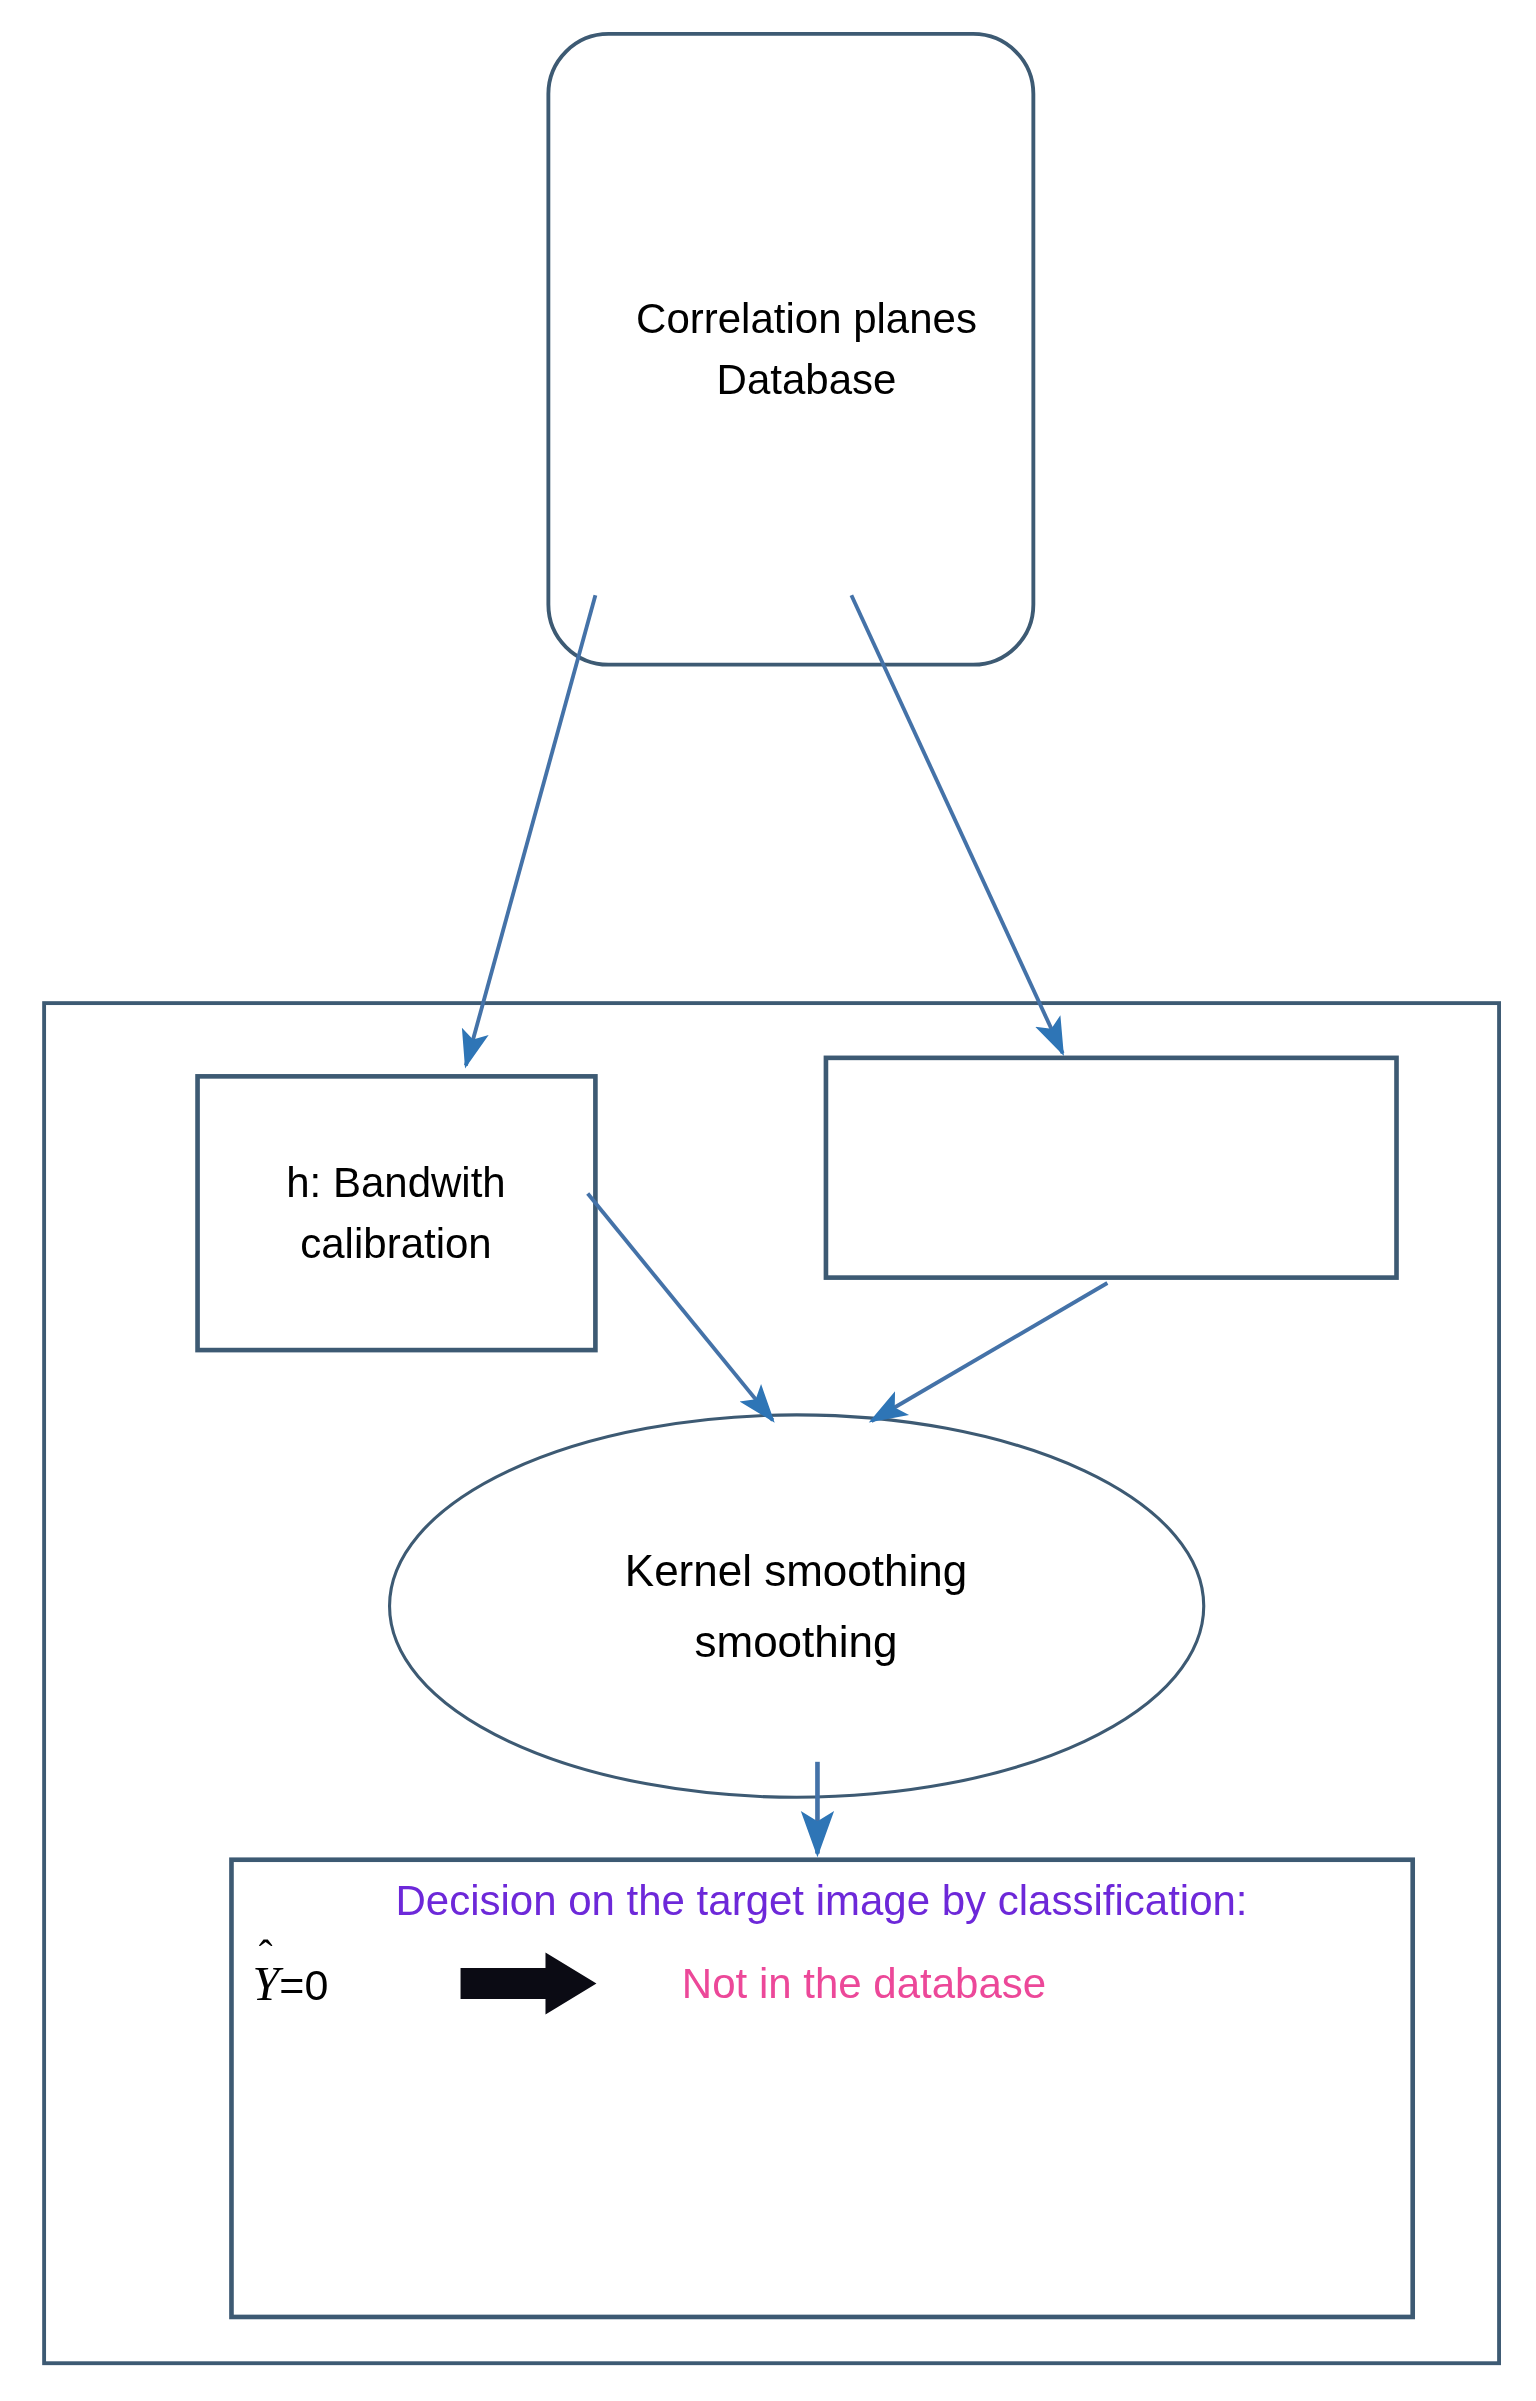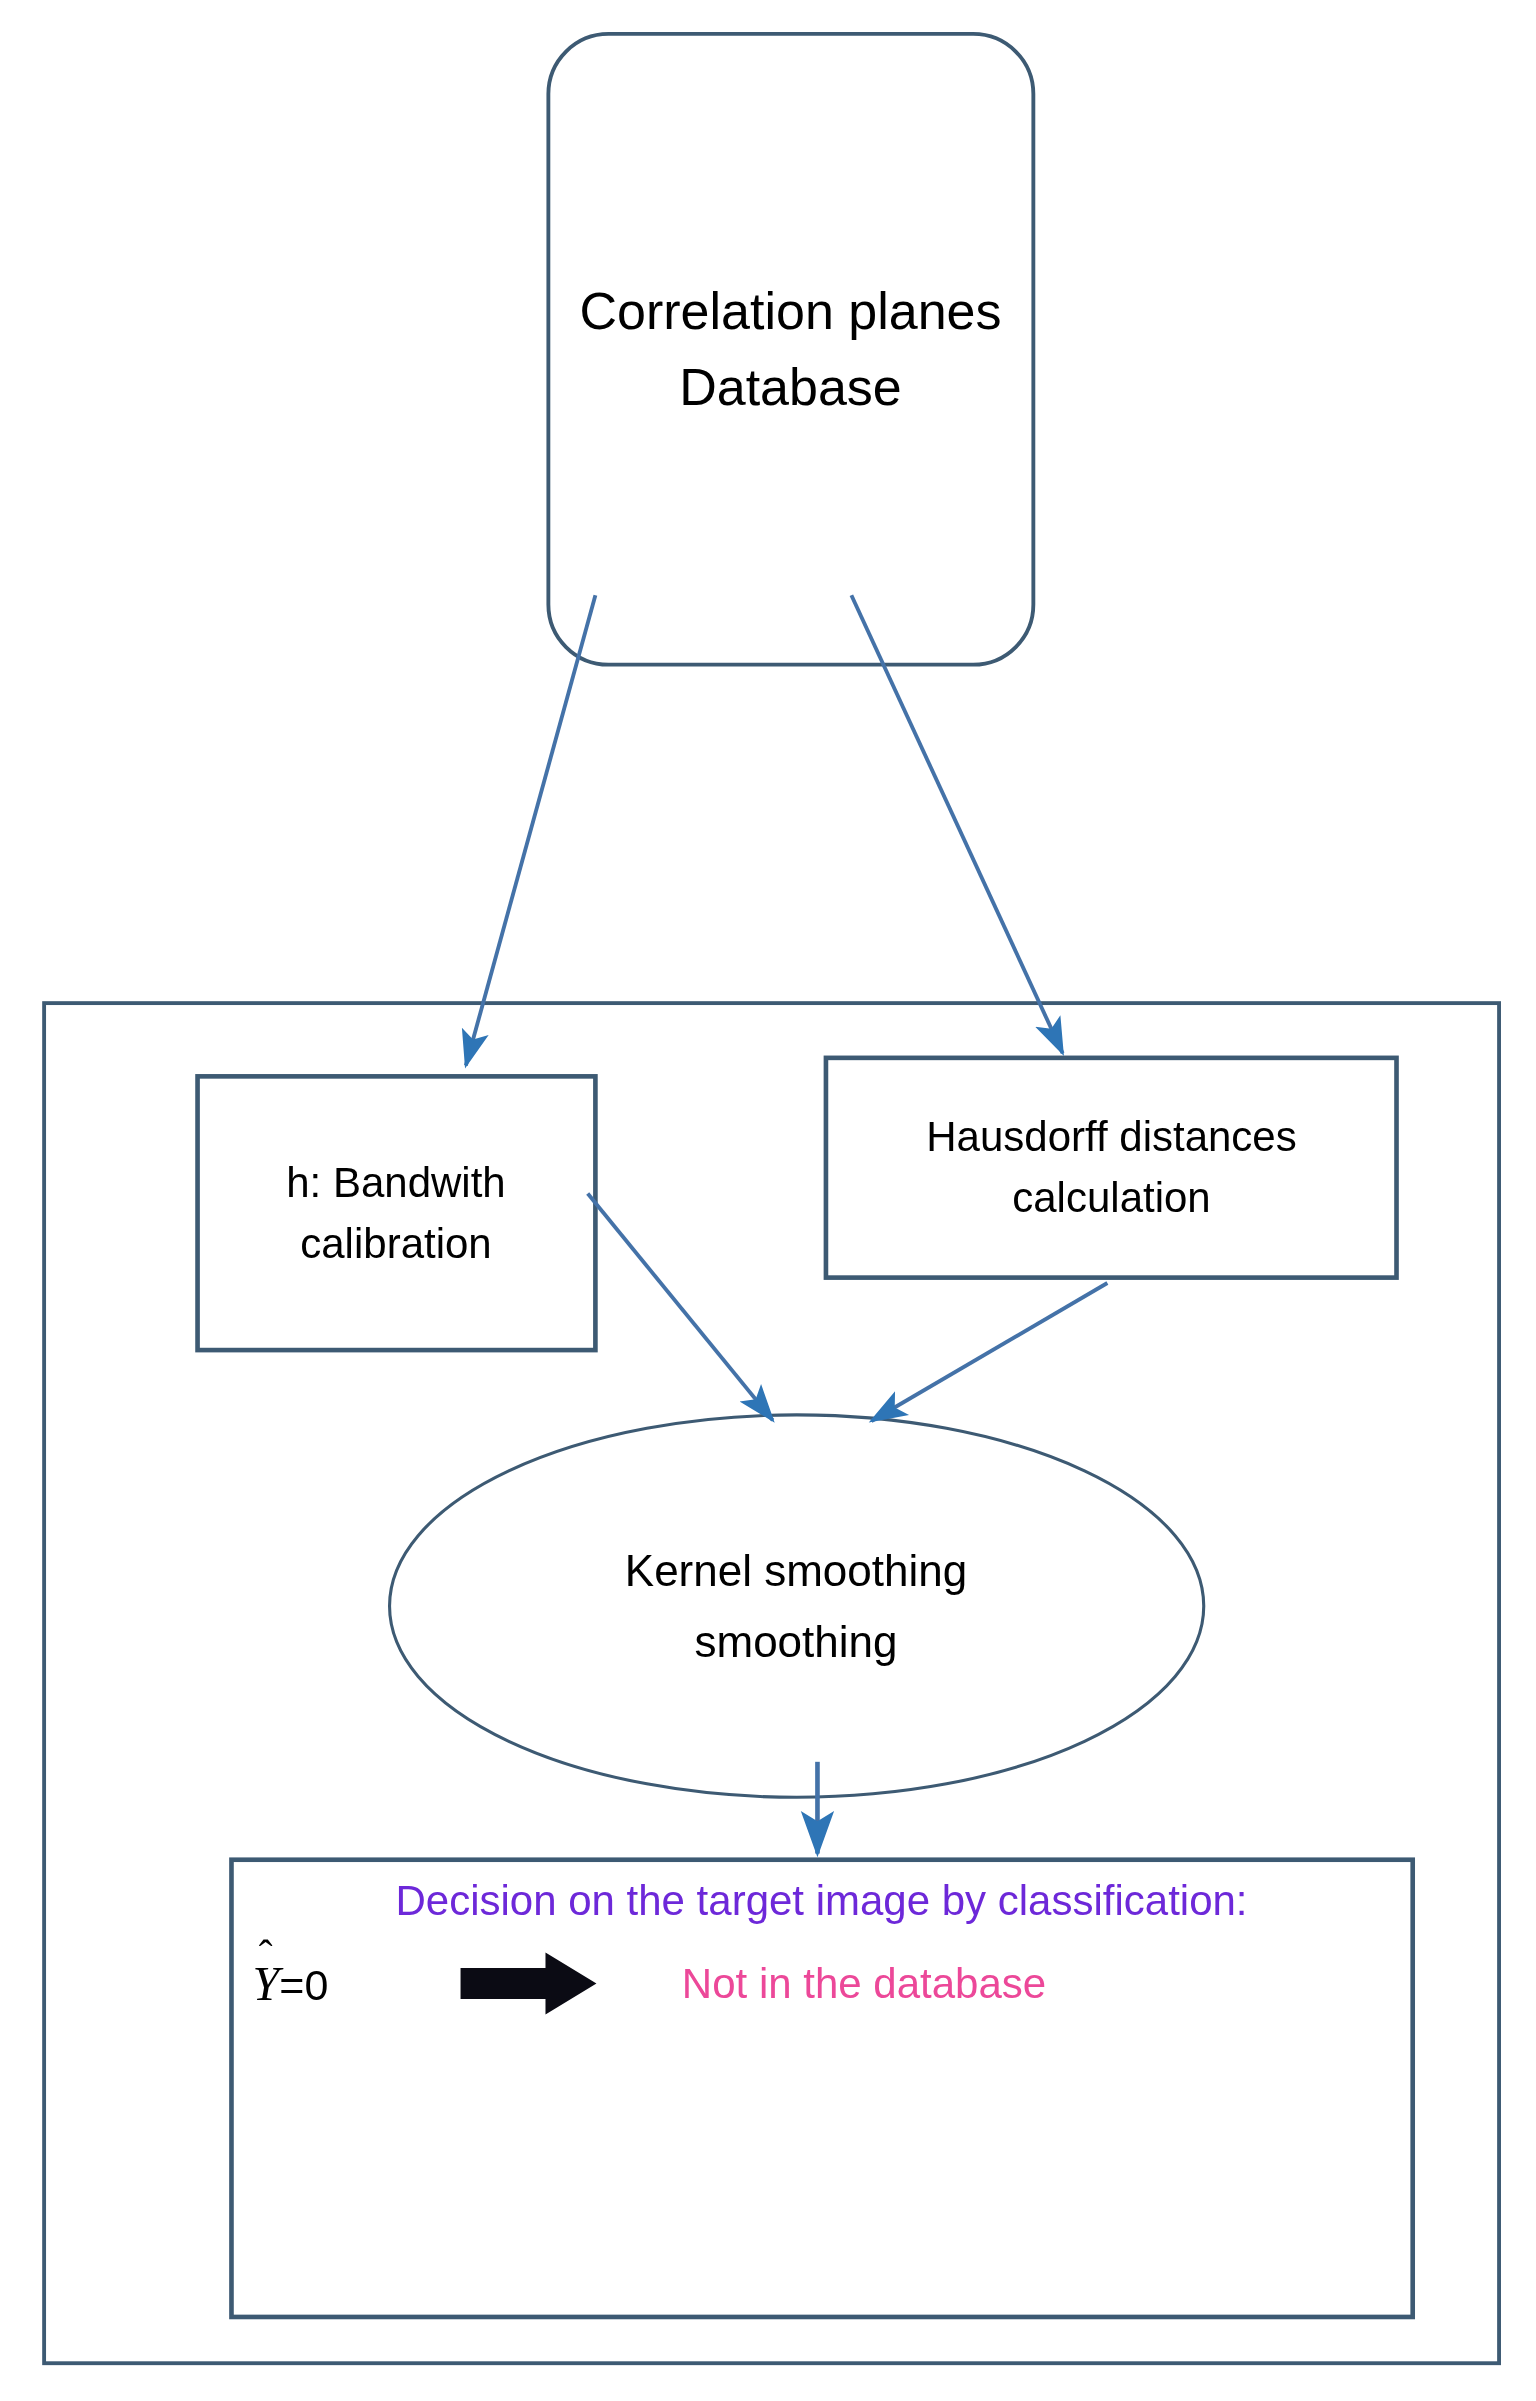--- a/index.html
+++ b/index.html
@@ -32,21 +32,22 @@
     flex-direction: column;
     align-items: center;
     justify-content: center;
     text-align: center;
     color: #000000;
     font-family: "Liberation Sans", sans-serif;
     line-height: 1.45;
     white-space: nowrap;
   }
   .t-db {
-    font-size: 52px;
+    font-size: 42px;
+    margin-left: 16px;
   }
   .t-box {
     font-size: 42px;
   }
   .t-ellipse {
     font-size: 44px;
     line-height: 1.6;
   }
   .decision-inner {
     position: absolute;
@@ -158,24 +159,20 @@
   <div class="node-text t-db" style="left:548px; top:34px; width:485px; height:631px;">
     <span>Correlation planes</span>
     <span>Database</span>
   </div>
 
   <div class="node-text t-box" style="left:197px; top:1077px; width:398px; height:274px;">
     <span>h: Bandwith</span>
     <span>calibration</span>
   </div>
 
-  <div class="node-text t-box" style="left:826px; top:1058px; width:571px; height:220px;">
-    <span>Hausdorff distances</span>
-    <span>calculation</span>
-  </div>
 
   <div class="node-text t-ellipse" style="left:389px; top:1415px; width:814px; height:383px;text-align:right;">
     <span>Kernel smoothing</span>
     <span>smoothing</span>
   </div>
 
   <div class="decision-inner">
     <div class="decision-title">Decision on the target image by classification:</div>
 
     <div class="decision-rows">

